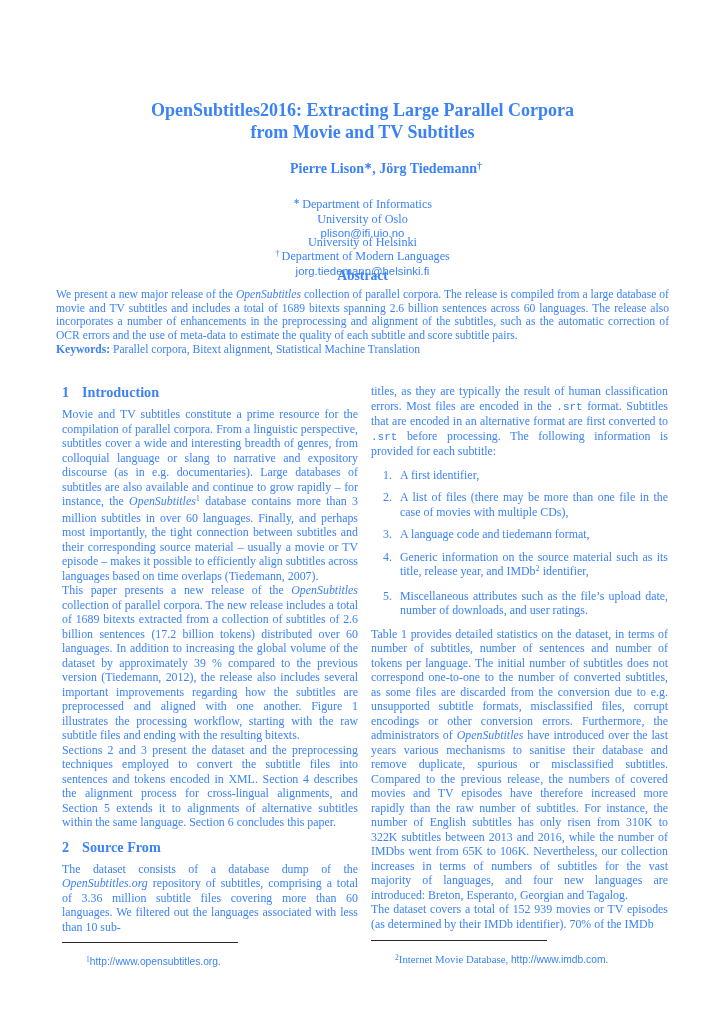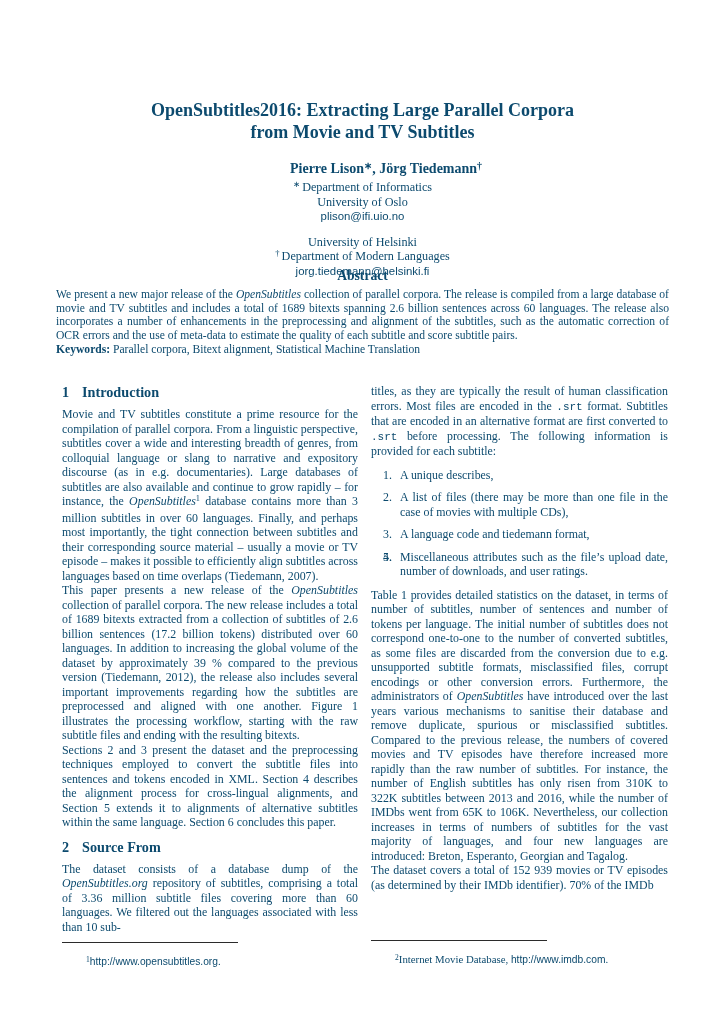--- a/index.html
+++ b/index.html
@@ -11,21 +11,21 @@
   }
   .paper-title {
     position:absolute; top:100px; left:0; right:0;
     text-align:center; font-weight:bold; font-size:18px; line-height:21.5px;
   }
   .authors {
     position:absolute; top:161px; left:0; right:0;
     text-align:center; font-weight:bold; font-size:14px; line-height:16px;padding-left:47px;
   }
   .affil { position:absolute; left:0; right:0; text-align:center; font-size:12.2px; line-height:13.9px; }
-  .affil-1 { top:181px; }
+  .affil-1 { top:198px; }
   .affil-2 { top:236px; }
   .affil-email { font-family:"Liberation Sans", sans-serif; font-size:11.4px; }
 
   .abstract { position:absolute; top:268px; left:56px; width:613px; }
   .abstract-heading { text-align:center; font-weight:bold; font-size:13.6px; margin:0 0 4px 0; }
   .abstract-body, .abstract-keywords { margin:0; font-size:11.6px; line-height:13.7px; text-align:justify; }
 
   .col { position:absolute; top:384px; height:557px; overflow:hidden; font-size:11.9px; line-height:14.5px; }
   .col-left { left:62px; width:296px; }
   .col-right { left:371px; width:297px; }
@@ -47,21 +47,21 @@
   
   .seg-i   { font-style:italic; }
   .seg-b   { font-weight:bold; }
   .seg-sup { font-size:70%; position:relative; top:-0.45em; }
   .seg-m   { font-family:"Liberation Mono", monospace; font-size:92%; }
   .seg-sans{ font-family:"Liberation Sans", sans-serif; font-size:95%; }
 </style>
 </head>
 <body>
 
-<div class="page" style="background: rgb(255, 255, 255); color: #0c4a6e; text-decoration: underline;">
+<div class="page" style="background: rgb(255, 255, 255); color: #3b82f6; text-decoration: underline;">
 
   <div class="paper-title">
     <div>OpenSubtitles2016: Extracting Large Parallel Corpora</div>
     <div>from Movie and TV Subtitles</div>
   </div>
 
   <div class="authors"><span>Pierre Lison</span><span class="seg-sup">∗</span><span>, Jörg Tiedemann</span><span class="seg-sup">†</span></div>
 
   <div class="affil affil-1">
     <div class="affil-line"><span class="seg-sup">∗ </span><span>Department of Informatics</span></div>
@@ -91,30 +91,30 @@
     <div class="sec-heading second">
       <span class="sec-num">2</span><span class="sec-title">Source From</span>
     </div>
     <p class="body-para"><span>The dataset consists of a database dump of the </span><span class="seg-i">OpenSubtitles.org</span><span> repository of subtitles, comprising a total of 3.36 million subtitle files covering more than 60 languages. We filtered out the languages associated with less than 10 sub-</span></p>
   </div>
 
   <div class="col col-right">
     <p class="body-para"><span>titles, as they are typically the result of human classification errors. Most files are encoded in the </span><span class="seg-m">.srt</span><span> format. Subtitles that are encoded in an alternative format are first converted to </span><span class="seg-m">.srt</span><span> before processing. The following information is provided for each subtitle:</span></p>
     <div class="num-list">
       <div class="list-item">
-        <span class="li-num">1.</span><span class="li-text"><span>A unique describes,</span></span>
+        <span class="li-num">1.</span><span class="li-text"><span>A first identifier,</span></span>
       </div>
       <div class="list-item">
         <span class="li-num">2.</span><span class="li-text"><span>A list of files (there may be more than one file in the case of movies with multiple CDs),</span></span>
       </div>
       <div class="list-item">
         <span class="li-num">3.</span><span class="li-text"><span>A language code and tiedemann format,</span></span>
       </div>
       <div class="list-item">
-        <span class="li-num">4.</span>
+        <span class="li-num">4.</span><span class="li-text"><span>Generic information on the source material such as its title, release year, and IMDb</span><span class="seg-sup">2</span><span> identifier,</span></span>
       </div>
       <div class="list-item">
         <span class="li-num">5.</span><span class="li-text"><span>Miscellaneous attributes such as the file’s upload date, number of downloads, and user ratings.</span></span>
       </div>
     </div>
     <p class="body-para"><span>Table 1 provides detailed statistics on the dataset, in terms of number of subtitles, number of sentences and number of tokens per language. The initial number of subtitles does not correspond one-to-one to the number of converted subtitles, as some files are discarded from the conversion due to e.g. unsupported subtitle formats, misclassified files, corrupt encodings or other conversion errors. Furthermore, the administrators of </span><span class="seg-i">OpenSubtitles</span><span> have introduced over the last years various mechanisms to sanitise their database and remove duplicate, spurious or misclassified subtitles. Compared to the previous release, the numbers of covered movies and TV episodes have therefore increased more rapidly than the raw number of subtitles. For instance, the number of English subtitles has only risen from 310K to 322K subtitles between 2013 and 2016, while the number of IMDbs went from 65K to 106K. Nevertheless, our collection increases in terms of numbers of subtitles for the vast majority of languages, and four new languages are introduced: Breton, Esperanto, Georgian and Tagalog.</span></p>
     <p class="body-para"><span>The dataset covers a total of 152 939 movies or TV episodes (as determined by their IMDb identifier). 70% of the IMDb</span></p>
   </div>
 
   <div class="footnote fn-left">

